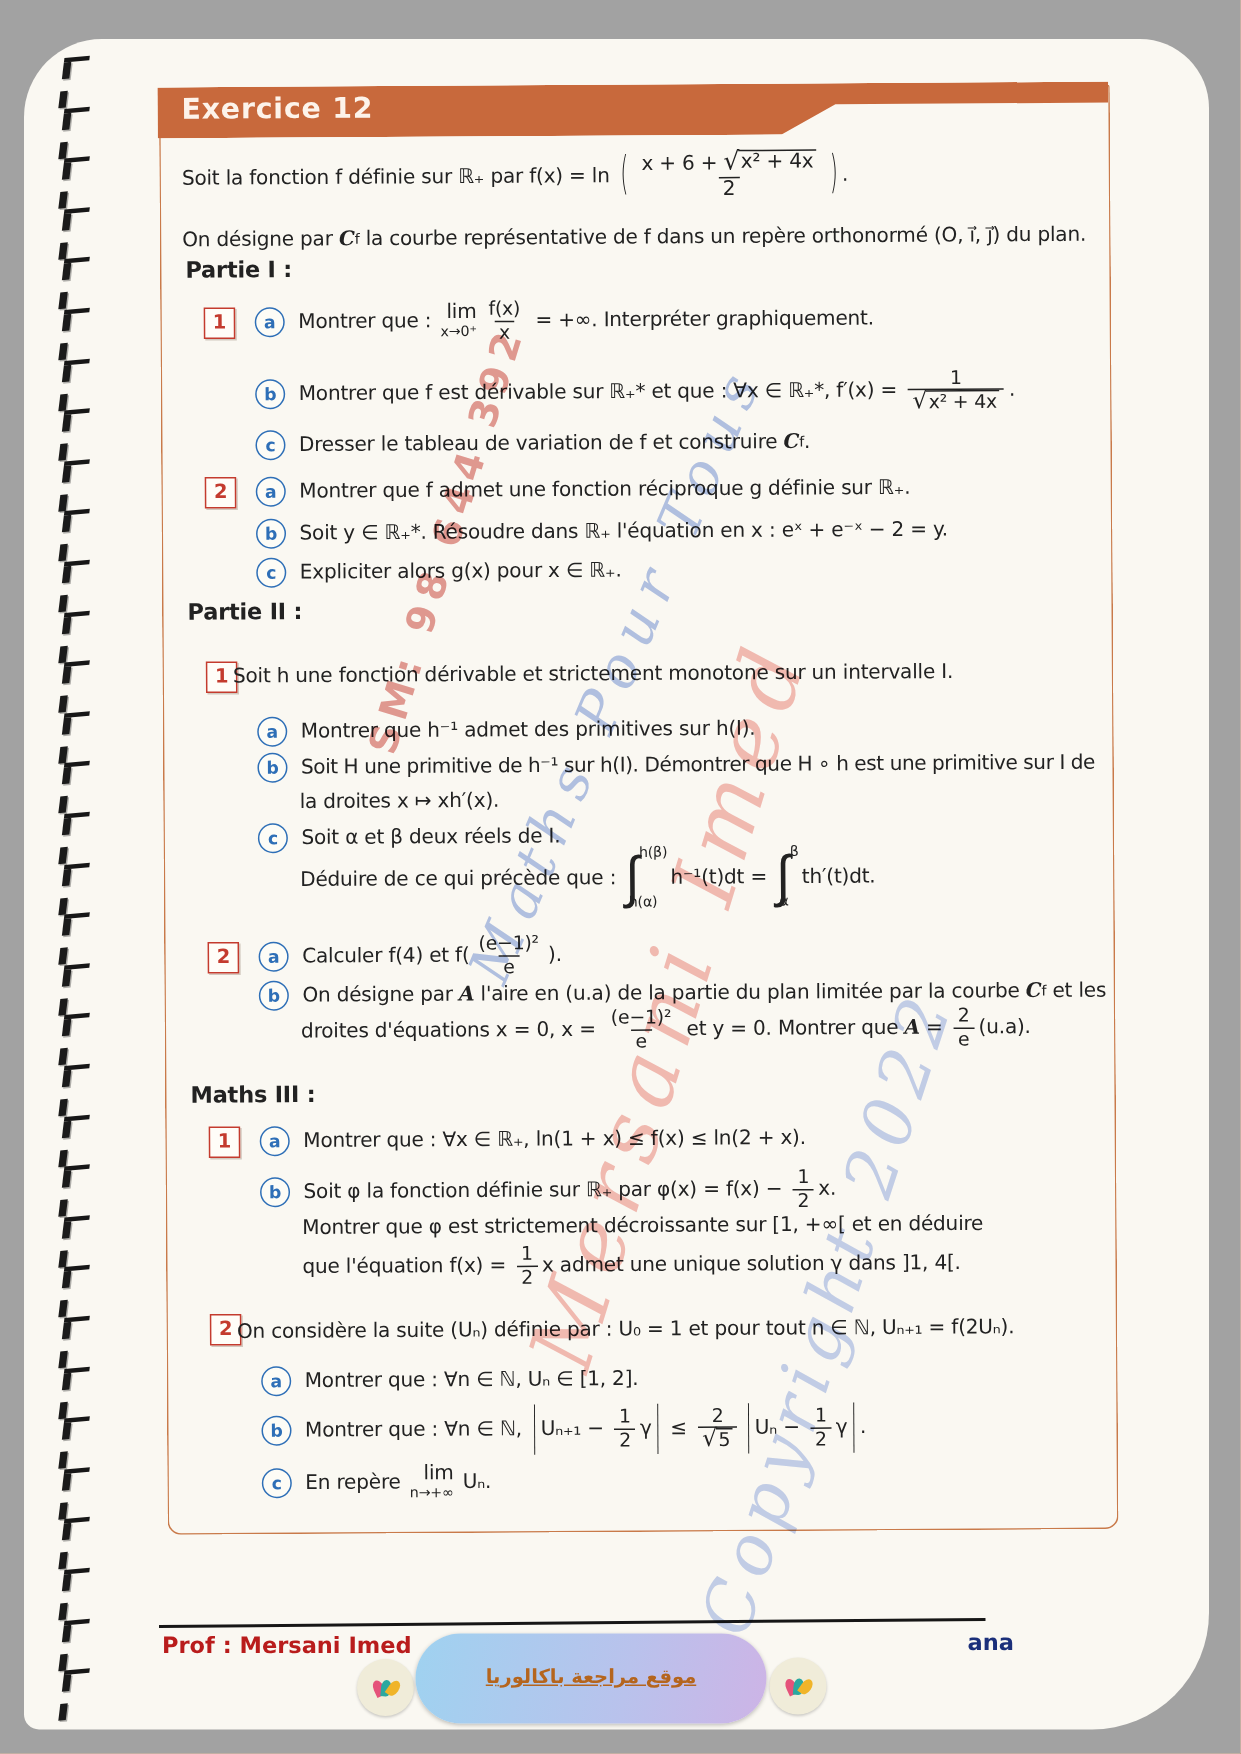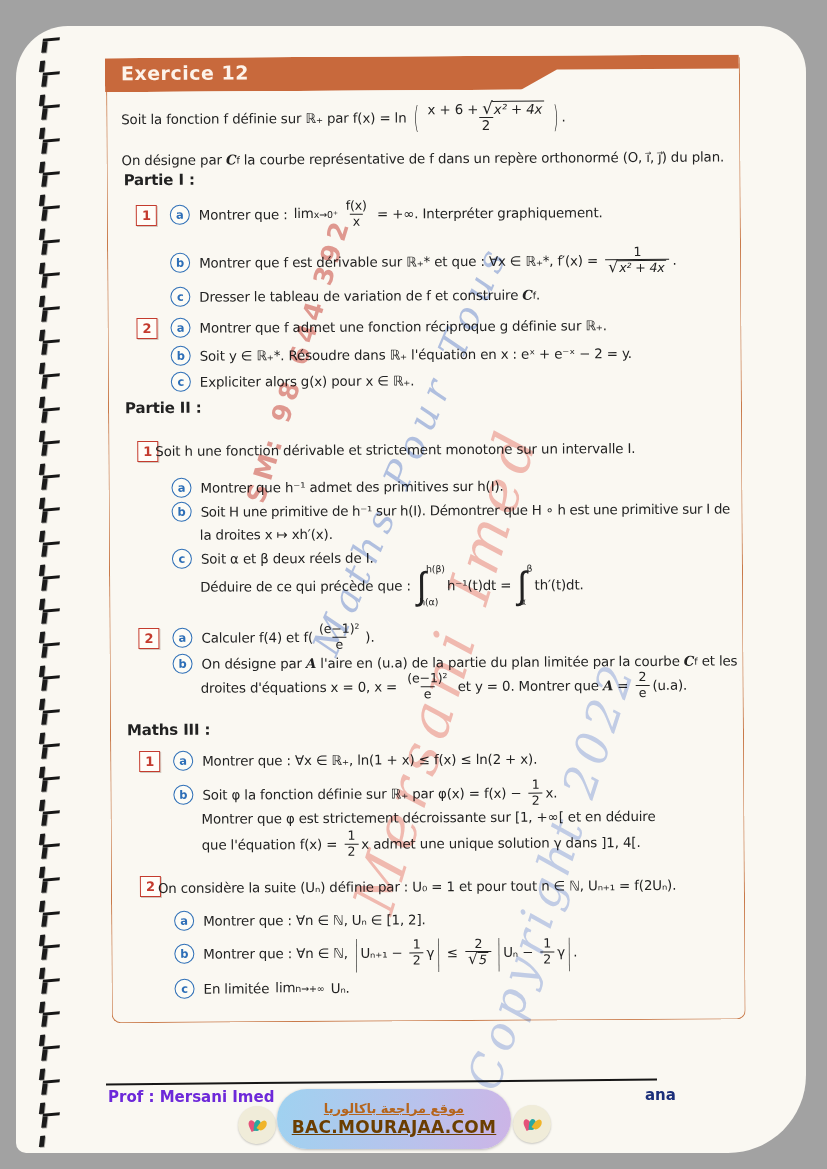--- a/index.html
+++ b/index.html
@@ -34,22 +34,22 @@
   .lcirc{width:18px;height:18px;min-width:18px;border:1.4px solid #2e6fb7;border-radius:50%;
         color:#2e6fb7;font-weight:bold;font-size:11.5px;display:flex;align-items:center;
         justify-content:center;margin-right:9px;background:#fdfcf6;}
   
   .fr{display:inline-flex;flex-direction:column;align-items:center;vertical-align:middle;
       margin:0 3px;font-size:12.6px;line-height:1.15;}
   .fr .d{border-top:1.2px solid #222;padding:0 3px;}
   .fr .n{padding:0 3px;}
   .sq{display:inline-flex;align-items:flex-start;}
   .sq .rad{font-size:1.25em;line-height:.95;}
-  .sq .arg{border-top:1.2px solid #222;padding:0 2px;margin-left:-1px;font-style:italic;}
-  .lim{display:inline-flex;align-items:center;line-height:1;
+  .sq .arg{border-top:1.2px solid #222;padding:0 2px;margin-left:-1px;}
+  .lim{display:inline-flex;flex-direction:column;align-items:flex-end;line-height:1;
        vertical-align:middle;margin:0 2px;}
   .lim .ls{font-size:9.5px;margin-top:1.5px;}
   .int{display:inline-flex;align-items:center;margin:0 2px;}
   .int .g{font-size:34px;font-weight:300;transform:scaleY(1.12);line-height:1;}
   .int .b{display:flex;flex-direction:column;justify-content:space-between;height:42px;
           font-size:9.5px;line-height:1;}
   .int .lo{margin-left:-7px;}
   .bp{display:inline-block;transform:scaleY(2.25);margin:0 3px;font-weight:300;}
   .bar{display:inline-block;transform:scaleY(2.5);margin:0 2px;font-weight:300;}
   .scr{font-family:"DejaVu Serif",serif;font-style:italic;font-weight:bold;}
@@ -61,21 +61,21 @@
        transform:rotate(-73deg);}
   .wm2{font-family:"DejaVu Serif",serif;font-style:italic;font-size:38px;letter-spacing:8px;
        color:rgba(105,140,215,.5);transform:rotate(-67deg);}
   .wm3{font-family:"DejaVu Serif",serif;font-style:italic;font-size:58px;letter-spacing:8px;
        color:rgba(235,125,115,.5);transform:rotate(-73deg);}
   .wm4{font-family:"DejaVu Serif",serif;font-style:italic;font-size:46px;letter-spacing:6px;
        color:rgba(140,165,230,.5);transform:rotate(-72deg);}
   
   .frule{position:absolute;left:90px;top:1055px;width:551px;height:2.4px;background:#161616;
          transform:rotate(-0.5deg);}
-  .prof{position:absolute;left:92px;top:1062px;color:#6d28d9;font-weight:bold;font-size:15px;text-align:right;}
+  .prof{position:absolute;left:92px;top:1062px;color:#b91c1c;font-weight:bold;font-size:15px;text-align:right;}
   .ana{position:absolute;left:629px;top:1060px;color:#1b2f7a;font-weight:bold;font-size:15px;}
   .pill{position:absolute;left:261px;top:1063px;width:234px;height:60px;border-radius:30px;
         background:linear-gradient(100deg,#9fd2f0 0%,#b9c2ec 60%,#cdb4e6 100%);
         display:flex;flex-direction:column;align-items:center;justify-content:center;
         z-index:40;box-shadow:0 1px 3px rgba(0,0,0,.25);}
   .pill .ar{color:#b5651d;font-weight:bold;font-size:13px;text-decoration:underline;line-height:1.25;}
   .pill .url{color:#6b3e00;font-weight:bold;font-size:17px;text-decoration:underline;
         letter-spacing:.3px;line-height:1.2;}
   .mcircle{position:absolute;width:38px;height:38px;border-radius:50%;background:#f0ecd9;
         z-index:39;display:flex;align-items:center;justify-content:center;
@@ -217,41 +217,40 @@
     <div class="row row-n" style="top:814px;height:28px">
       <span>On considère la suite (Uₙ) définie par : U₀ = 1 et pour tout n ∈ ℕ, Uₙ₊₁ = f(2Uₙ).</span>
     </div>
     <div class="row" style="top:848px;height:26px">
       <span class="lcirc">a</span><span>Montrer que : ∀n ∈ ℕ, Uₙ ∈ [1, 2].</span>
     </div>
     <div class="row" style="top:872px;height:44px">
       <span class="lcirc">b</span><span>Montrer que : ∀n ∈ ℕ, </span><span class="bar">|</span><span>Uₙ₊₁ − </span><span class="fr"><span class="n">1</span><span class="d">2</span></span><span>γ</span><span class="bar">|</span><span> ≤ </span><span class="fr"><span class="n">2</span><span class="d"><span class="sq"><span class="rad">√</span><span class="arg">5</span></span></span></span><span class="bar">|</span><span>Uₙ − </span><span class="fr"><span class="n">1</span><span class="d">2</span></span><span>γ</span><span class="bar">|</span><span>.</span>
     </div>
     <div class="row" style="top:912px;height:34px">
-      <span class="lcirc">c</span><span>En limitée </span><span class="lim"><span>lim</span><span class="ls">n→+∞</span></span><span> Uₙ.</span>
+      <span class="lcirc">c</span><span>En repère </span><span class="lim"><span>lim</span><span class="ls">n→+∞</span></span><span> Uₙ.</span>
     </div>
   </div>
 
   <div class="wm wm1" style="left:239px;top:461px">SM: 98 644 392</div>
   <div class="wm wm2" style="left:308px;top:605px">Maths Pour Tous</div>
   <div class="wm wm3" style="left:356px;top:851px">Mersani Imed</div>
   <div class="wm wm4" style="left:466px;top:1035px">Copyright 2022</div>
 
   <div class="frule"></div>
   <div class="prof">Prof : Mersani Imed</div>
   <div class="ana">ana</div>
 
   <div class="mcircle mc" style="left:222px;top:1080px">
       <i class="p1"></i>
       <i class="p2"></i>
       <i class="p3"></i>
     </div>
   <div class="pill">
     <span class="ar" dir="rtl">موقع مراجعة باكالوريا</span>
-    <span class="url">BAC.MOURAJAA.COM</span>
   </div>
   <div class="mcircle mc" style="left:497px;top:1079px">
       <i class="p1"></i>
       <i class="p2"></i>
       <i class="p3"></i>
     </div>
 
 </div>
 
 </body></html>

